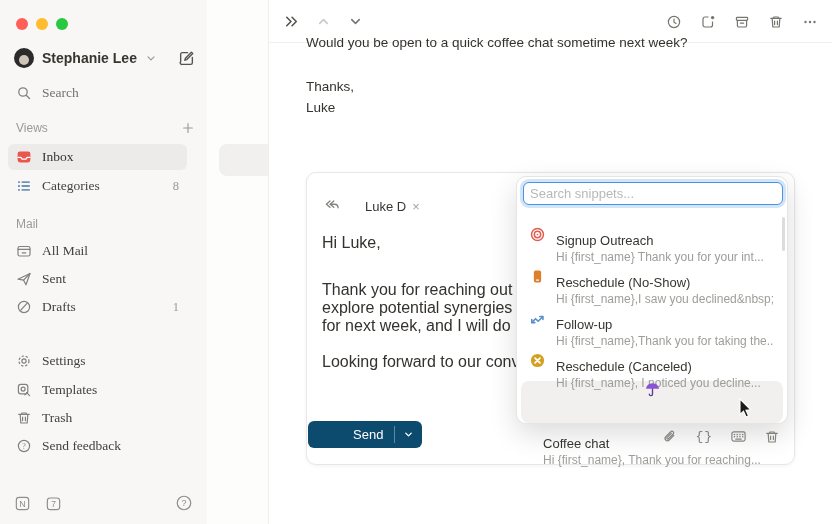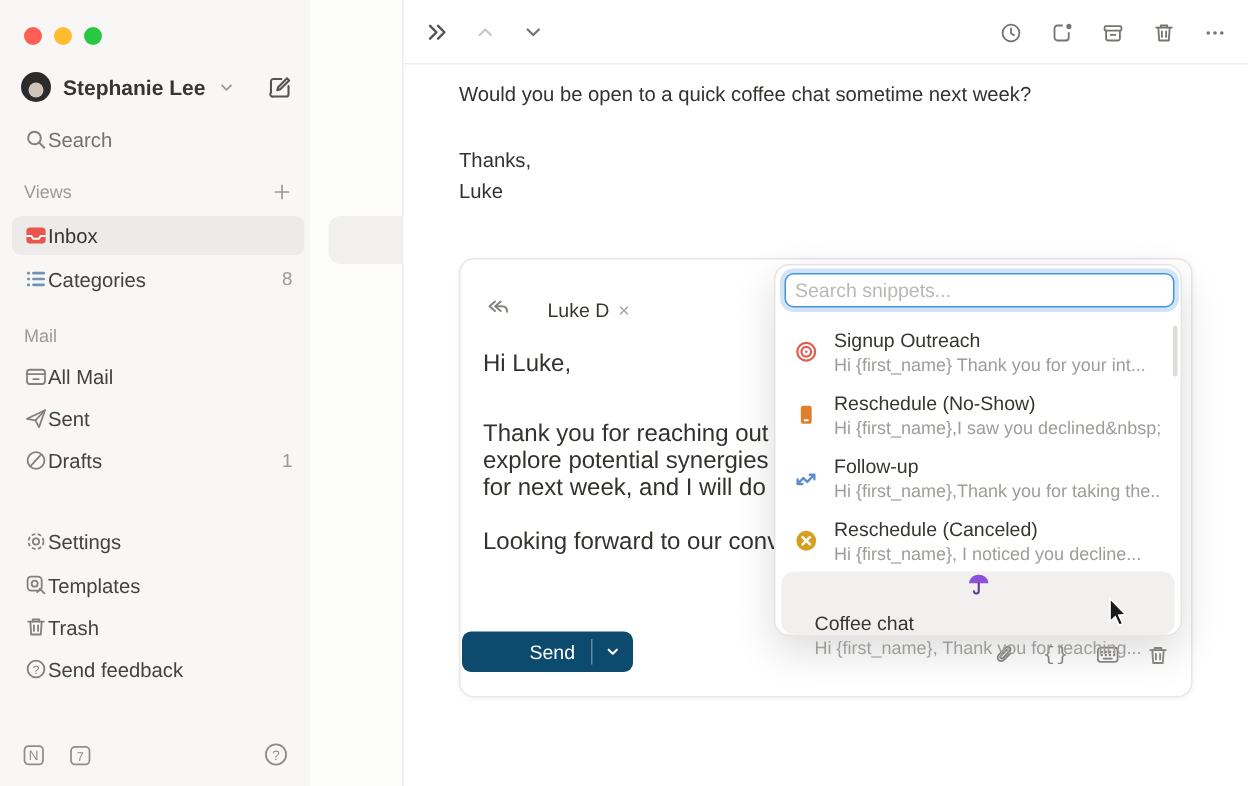--- a/index.html
+++ b/index.html
@@ -12,23 +12,23 @@
     background:#f8f7f5; }
   .traffic { position:absolute; left:16px; top:18px; display:flex; gap:8px; }
   .light { width:12px; height:12px; border-radius:50%; }
   .acct { position:absolute; left:14px; top:46px; right:12px; height:24px;
     display:flex; align-items:center; gap:8px; }
   .avatar { width:20px; height:20px; border-radius:50%; background:#2b2b2b;
     position:relative; overflow:hidden; flex:0 0 auto; }
   .avatar::after { content:""; position:absolute; left:5px; top:7px; width:10px;
     height:10px; border-radius:50%; background:#cfc4b8; }
   .acct-name { font-size:14px; font-weight:700; color:#37352f; }
-  .side-row { position:absolute; left:8px; right:4px; height:26px;
-    display:flex; align-items:center; padding:0 8px;
-    border-radius:6px; font-size:13.5px; color:#43423d; }
+  .side-row { position:absolute; left:8px; right:20px; height:26px;
+    display:flex; align-items:center; gap:10px; padding:0 8px;
+    border-radius:6px; font-size:13.5px; color:#43423d;font-family:Liberation Serif, serif; }
   .side-row .icn { width:16px; height:16px; color:#82817d; flex:0 0 auto; }
   .side-row.selected { background:#ecebe9; color:#37352f; font-weight:500; }
   .side-head { position:absolute; left:16px; right:12px; font-size:12px;
     color:#9b9a97; display:flex; align-items:center; }
   .count { margin-left:auto; color:#9b9a97; font-size:12.5px; }
   .plus { margin-left:auto; color:#9b9a97; }
   .bottom-icons { position:absolute; left:14px; right:14px; bottom:12px;
     display:flex; align-items:center; gap:14px; color:#8f8e8a; }
 
   
@@ -42,21 +42,21 @@
     background:#fff; border-left:1px solid #efeeec; }
   #toolbar { position:absolute; left:0; right:0; top:0; height:43px;
     border-bottom:1px solid #f1f0ee; }
   .tb-left { position:absolute; left:8px; top:0; height:43px; display:flex;
     align-items:center; gap:4px; }
   .tb-right { position:absolute; right:8px; top:0; height:43px; display:flex;
     align-items:center; gap:6px; }
   .tb-btn { width:28px; height:28px; border-radius:6px; display:flex;
     align-items:center; justify-content:center; color:#75746f; }
   .tb-btn.muted { color:#c9c8c4; }
-  #thread-text { position:absolute; left:37px; top:52px; font-size:13.5px;
+  #thread-text { position:absolute; left:37px; top:32px; font-size:13.5px;
     color:#34322e; line-height:21px; }
   #thread-text .gap { height:23px; }
 
   
   #compose { position:absolute; left:37px; top:172px; width:489px; height:293px;
     background:#fff; border:1px solid #e8e7e5; border-radius:10px;
     box-shadow:0 1px 4px rgba(0,0,0,.05); z-index:1; }
   .rcpt-row { position:absolute; left:16px; right:14px; top:22px; height:22px;
     display:flex; align-items:center; color:#64635e; }
   .rcpt-chip { margin-left:24px; display:flex; align-items:center; gap:6px;
@@ -83,21 +83,21 @@
   #snippet-search { position:absolute; left:6px; top:5px; width:260px;
     height:23px; border:1.5px solid #4794e3; border-radius:6px;
     box-shadow:0 0 0 3px rgba(71,148,227,.25); padding:0 6px; font-size:13px;
     color:#37352f; outline:none; font-family:"Liberation Sans", sans-serif; }
   #snippet-search::placeholder { color:#b9b8b5; }
   #snippet-list { position:absolute; left:4px; right:4px; top:36px; }
   .snip { height:42px; display:flex; align-items:center; gap:10px;
     padding:0 8px; border-radius:8px; }
   .snip.hovered { background:#f1f0ef;flex-direction:column; }
   .snip .icn { width:17px; height:17px; flex:0 0 auto; }
-  .snip-texts { display:flex; flex-direction:column; gap:2px; min-width:0; }
+  .snip-texts { display:flex; flex-direction:column; gap:2px; min-width:0;margin-top:28px; }
   .snip-title { font-size:13px; font-weight:500; color:#37352f;
     line-height:15px; white-space:nowrap; }
   .snip-prev { font-size:12px; color:#9e9d99; line-height:14px;
     white-space:nowrap; overflow:hidden; max-width:218px; }
   .scroll-thumb { position:absolute; right:2px; top:40px; width:3px;
     height:34px; border-radius:2px; background:#dddcd9; }
 
   #cursor { position:absolute; left:470px; top:398px; z-index:10; }
 </style>
 </head>

